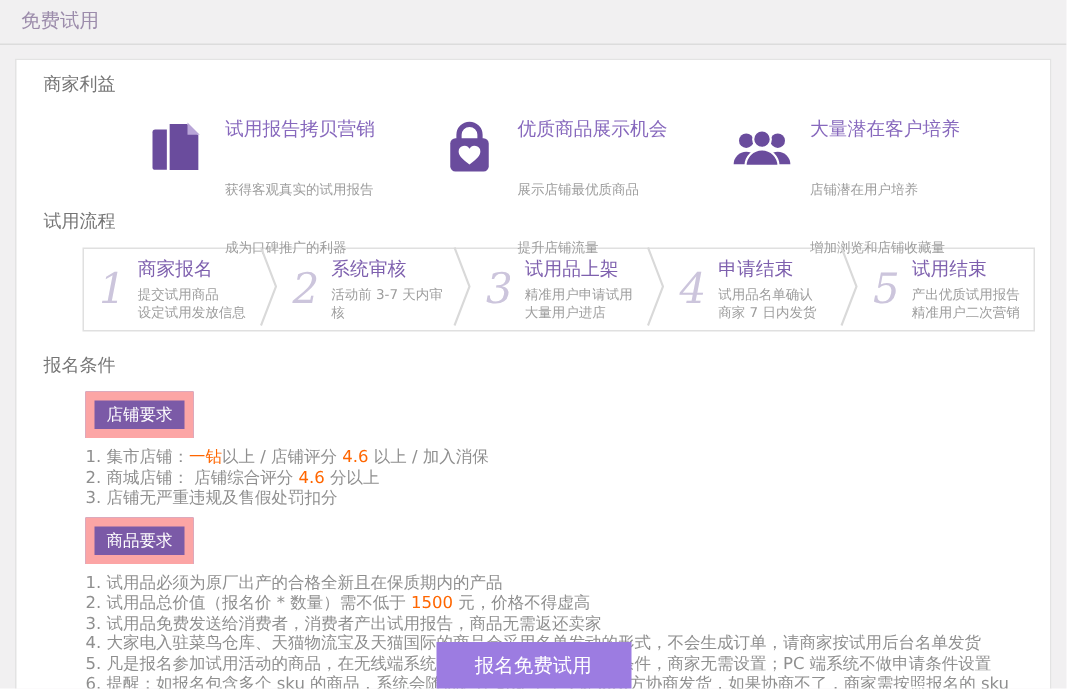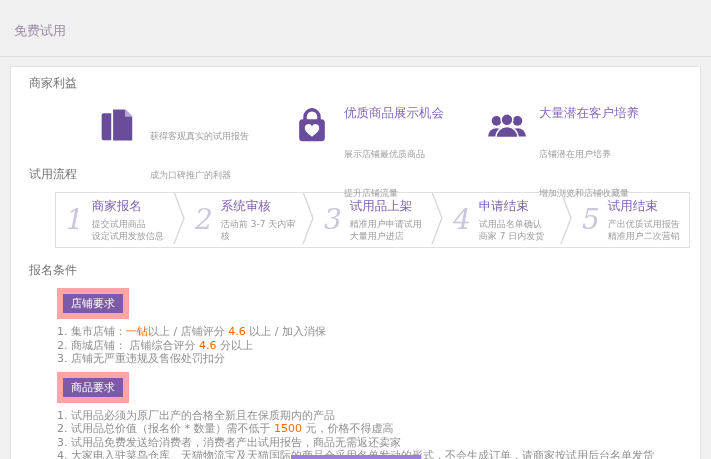--- a/index.html
+++ b/index.html
@@ -3,24 +3,23 @@
 <meta charset="utf-8">
 <style>
   * { box-sizing: border-box; margin: 0; padding: 0; }
   html, body { width: 711px; height: 459px; overflow: hidden; }
   body {
     background: #f1f0f1;
     font-family: "DejaVu Sans", "Liberation Sans", sans-serif;
     position: relative;
   }
   .page-header {
-    height: 41px; line-height: 30px; padding-left: 14px;
+    height: 30px; line-height: 30px; padding-left: 14px;
     font-size: 13px; color: #9c8cab;
     border-bottom: 1px solid #dcdcdc;
-    margin-top: 16px;
   }
   .content {
     margin: 9px 10px 0 10px;
     background: #ffffff;
     border: 1px solid #e3e3e3;
     height: 431px;
     padding-top: 8px;
     position: relative;
     overflow: hidden;
   }
@@ -84,20 +83,21 @@
 
     <div class="benefit">
       <span class="benefit-icon">
         <svg width="42" height="42" viewBox="0 0 36 36">
           <rect x="4" y="8" width="16" height="23" rx="1.5" fill="#6a4c9d"></rect>
           <path d="M13 4 h11 l7 7 v21 h-18 z" fill="#6a4c9d" stroke="#ffffff" stroke-width="1.6"></path>
           <path d="M24 4 l7 7 h-7 z" fill="#b9a5d8"></path>
         </svg>
       </span>
       <div>
+        <div class="benefit-title">试用报告拷贝营销</div>
         <div class="benefit-line">获得客观真实的试用报告</div>
         <div class="benefit-line">成为口碑推广的利器</div>
       </div>
     </div>
 
     <div class="benefit">
       <span class="benefit-icon">
         <svg width="42" height="42" viewBox="0 0 36 36">
           <path d="M12 16 v-5 a6 6 0 0 1 12 0 v5" fill="none" stroke="#6a4c9d" stroke-width="3"></path>
           <rect x="7" y="13" width="22" height="19" rx="3" fill="#6a4c9d"></rect>

